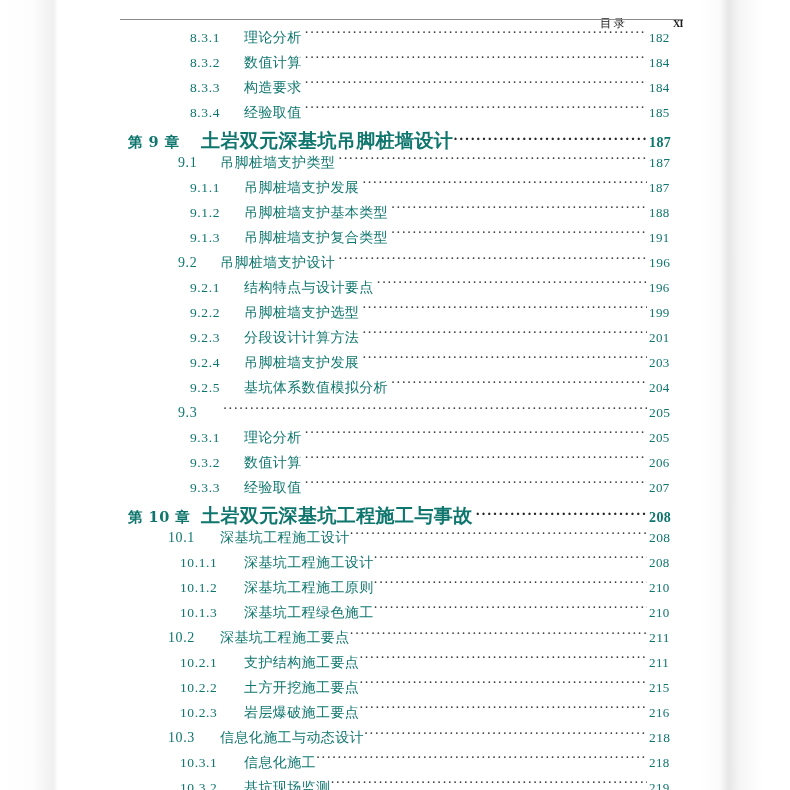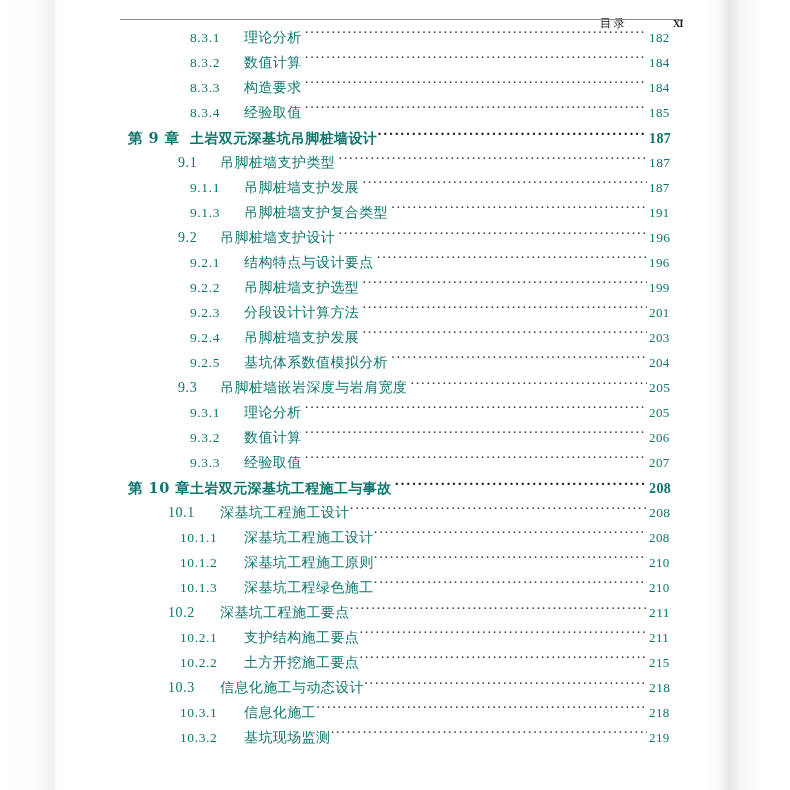--- a/index.html
+++ b/index.html
@@ -129,21 +129,21 @@
   .lvl-chapter {
     font-weight: bold;
     font-size: 14.5px;
   }
   .lvl-chapter .num {
     width: 62px;
     padding-left: 8px;
     font-family: "DejaVu Serif", "Liberation Serif", serif;
     letter-spacing: 0.5px;
   }
-  .lvl-chapter .title { font-size: 14px; }
+  .lvl-chapter .title { font-size: 19px; margin-left: 11px; }
   .lvl-chapter .page { font-size: 14px; }
   .lvl-chapter .leader::before { color: #262626; }
 
   
   .lvl-section {
     font-size: 14px;
     padding-left: 58px;
   }
   .lvl-section .num {
     width: 42px;
@@ -226,20 +226,26 @@
         <span class="leader"></span>
         <span class="page">187</span>
       </div>
       <div class="toc-row lvl-sub">
         <span class="num">9.1.1</span>
         <span class="title">吊脚桩墙支护发展</span>
         <span class="leader"></span>
         <span class="page">187</span>
       </div>
       <div class="toc-row lvl-sub">
+        <span class="num">9.1.2</span>
+        <span class="title">吊脚桩墙支护基本类型</span>
+        <span class="leader"></span>
+        <span class="page">188</span>
+      </div>
+      <div class="toc-row lvl-sub">
         <span class="num">9.1.3</span>
         <span class="title">吊脚桩墙支护复合类型</span>
         <span class="leader"></span>
         <span class="page">191</span>
       </div>
       <div class="toc-row lvl-section">
         <span class="num">9.2</span>
         <span class="title">吊脚桩墙支护设计</span>
         <span class="leader"></span>
         <span class="page">196</span>
@@ -269,21 +275,20 @@
         <span class="page">203</span>
       </div>
       <div class="toc-row lvl-sub">
         <span class="num">9.2.5</span>
         <span class="title">基坑体系数值模拟分析</span>
         <span class="leader"></span>
         <span class="page">204</span>
       </div>
       <div class="toc-row lvl-section">
         <span class="num">9.3</span>
-        <span class="title">吊脚桩墙嵌岩深度与岩肩宽度</span>
         <span class="leader"></span>
         <span class="page">205</span>
       </div>
       <div class="toc-row lvl-sub">
         <span class="num">9.3.1</span>
         <span class="title">理论分析</span>
         <span class="leader"></span>
         <span class="page">205</span>
       </div>
       <div class="toc-row lvl-sub">
@@ -339,20 +344,26 @@
         <span class="title">支护结构施工要点</span>
         <span class="leader"></span>
         <span class="page">211</span>
       </div>
       <div class="toc-row lvl-sub wide tight">
         <span class="num">10.2.2</span>
         <span class="title">土方开挖施工要点</span>
         <span class="leader"></span>
         <span class="page">215</span>
       </div>
+      <div class="toc-row lvl-sub wide tight">
+        <span class="num">10.2.3</span>
+        <span class="title">岩层爆破施工要点</span>
+        <span class="leader"></span>
+        <span class="page">216</span>
+      </div>
       <div class="toc-row lvl-section wide tight">
         <span class="num">10.3</span>
         <span class="title">信息化施工与动态设计</span>
         <span class="leader"></span>
         <span class="page">218</span>
       </div>
       <div class="toc-row lvl-sub wide tight">
         <span class="num">10.3.1</span>
         <span class="title">信息化施工</span>
         <span class="leader"></span>

